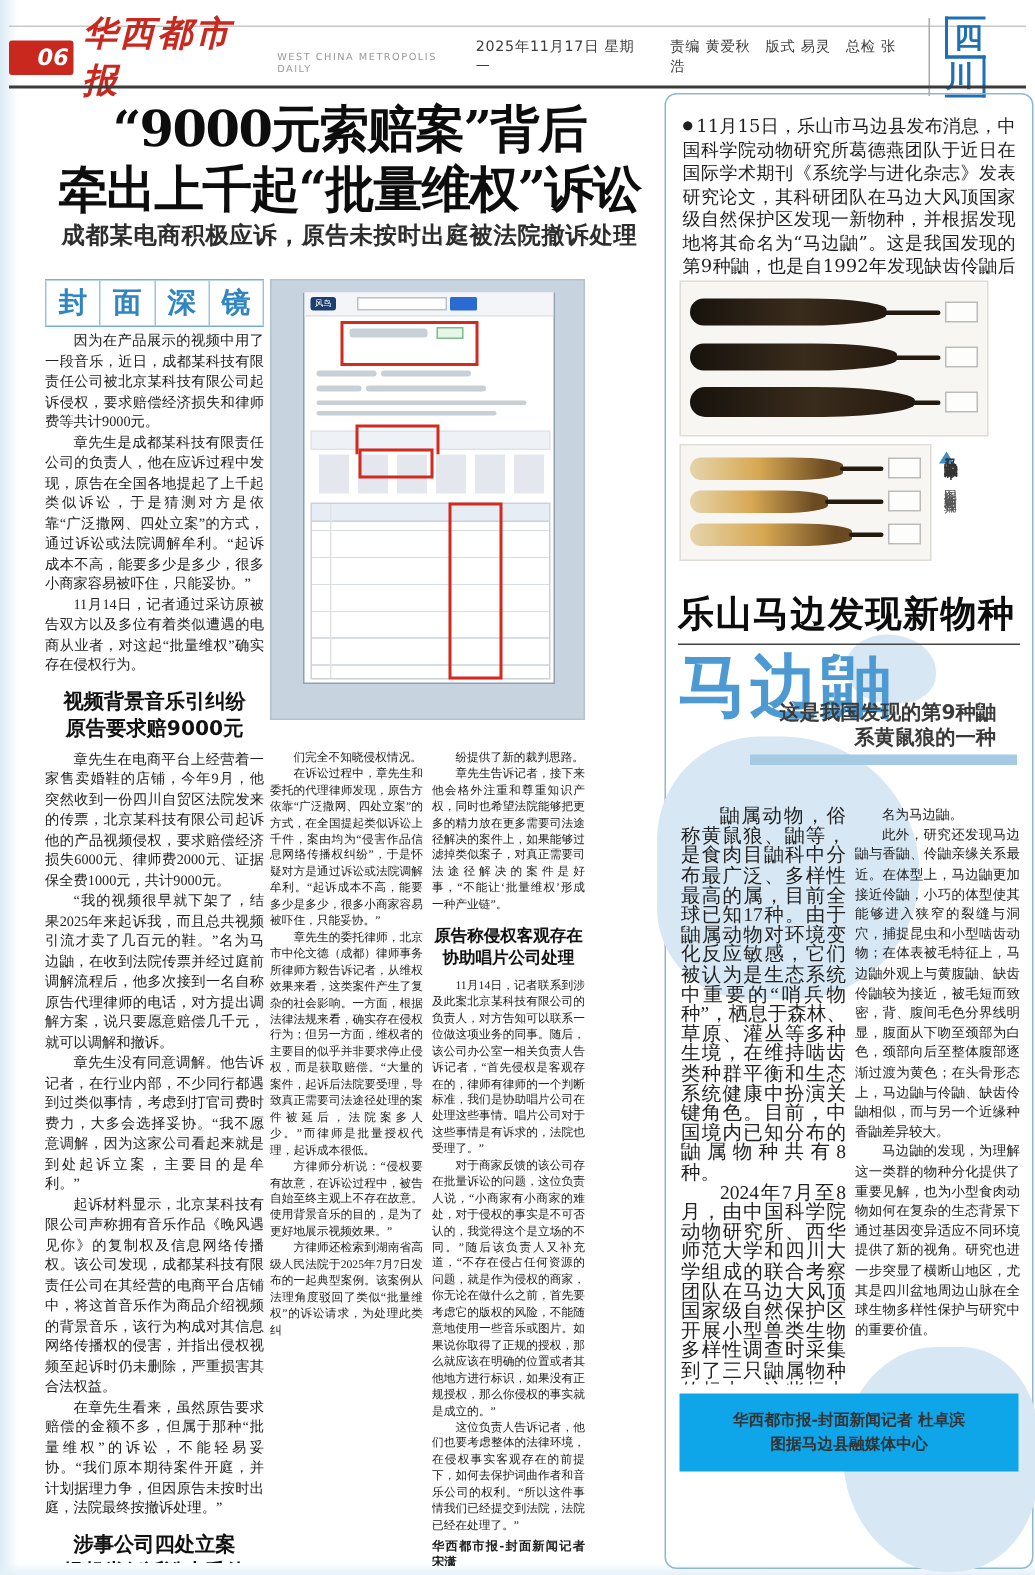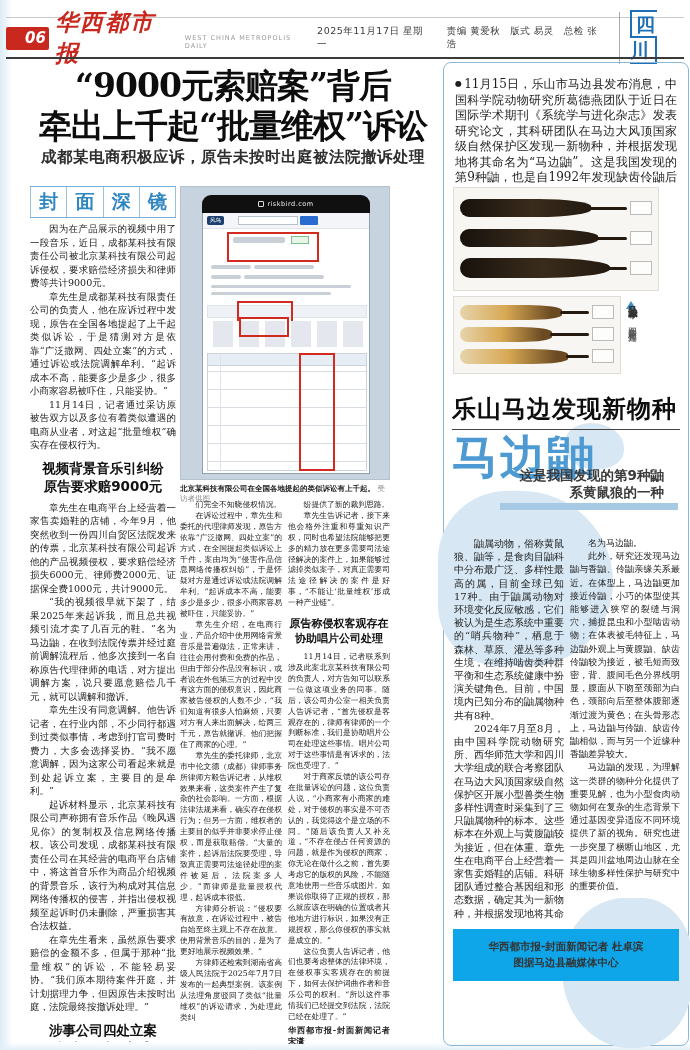--- a/index.html
+++ b/index.html
@@ -36,21 +36,21 @@
   #tag{left:30px;top:186px;width:146px;display:flex;border-top:1px solid #79aed4;border-bottom:1px solid #79aed4;}
   .tagc{flex:1;text-align:center;color:#2f86c0;font-weight:bold;font-size:19px;padding:2px 0;
         border-left:1px solid #9cc3de;}
   .tagc:last-child{border-right:1px solid #9cc3de;}
 
   
   .col{overflow:hidden;text-align:justify;}
   #col1{left:30px;top:222px;width:146px;height:820px;font-size:9.5px;line-height:13.5px;}
   #col2{left:180px;top:500px;width:102px;height:544px;font-size:7.8px;line-height:10.9px;}
   #col3{left:288px;top:500px;width:102px;height:544px;font-size:7.8px;line-height:10.9px;}
-  .para{margin:0;text-indent:2em;}
+  .para{margin:0;text-indent:2em;font-family:Liberation Serif, serif;}
   .subhead{text-align:center;font-weight:bold;color:#111;margin:7px 0 6px 0;}
   #col1 .sub-line{font-size:13.5px;line-height:18px;margin:0;font-family:"DejaVu Sans","Liberation Sans",sans-serif;}
   #col3 .sub-line{font-size:11px;line-height:15px;margin:0;font-family:"DejaVu Sans","Liberation Sans",sans-serif;}
   .sub-line{text-indent:0;}
   #byline{font-weight:bold;text-indent:0;margin-top:2px;font-size:8.2px;}
 
   
   #shot{left:180px;top:186px;width:210px;height:294px;background:#c7d4e0;border:1px solid #b3c2cf;box-sizing:border-box;}
   #phone{position:absolute;left:21px;top:8px;width:168px;height:278px;}
   #ptop{height:18px;background:#101010;border-radius:9px 9px 0 0;display:flex;align-items:center;justify-content:center;color:#eee;font-size:6.5px;letter-spacing:.5px;font-family:"DejaVu Sans",sans-serif;}
@@ -99,21 +99,21 @@
   #vcap{left:182px;top:236px;height:118px;writing-mode:vertical-rl;font-size:9px;letter-spacing:1px;color:#333;}
   #vcap .t{font-weight:bold;}
   #vcap .c{font-size:8.5px;color:#555;margin-top:2px;}
   #vtri{left:182px;top:238px;width:0;height:0;border-left:5px solid transparent;border-right:5px solid transparent;border-bottom:8px solid #3f8fc6;}
 
   #rh-black{left:8px;top:330px;width:228px;font-size:24px;font-weight:bold;color:#0d0d0d;letter-spacing:1px;border-bottom:1px solid #444;padding-bottom:4px;}
   #rh-blue{left:8px;top:364px;width:226px;text-align:left;font-size:46px;font-weight:bold;color:#4d9ad2;letter-spacing:2px;}
   #rdeck{left:8px;top:404px;width:212px;text-align:right;font-size:13.5px;line-height:17px;font-weight:bold;color:#3b3b3b;font-family:"DejaVu Sans","Liberation Sans",sans-serif;}
   #rbar{left:56px;top:440px;width:178px;height:7px;background:#a6c9e4;}
 
-  #railA{left:10px;top:474px;width:110px;height:386px;font-size:10px;line-height:13.2px;text-align:justify;overflow:hidden;}
+  #railA{left:10px;top:474px;width:110px;height:386px;font-size:13px;line-height:13.2px;text-align:justify;overflow:hidden;}
   #railB{left:126px;top:474px;width:110px;height:386px;font-size:9px;line-height:13.2px;text-align:justify;overflow:hidden;}
   #rfoot{left:9px;top:866px;width:226px;height:52px;background:#0ea5e9;display:flex;flex-direction:column;align-items:center;justify-content:center;}
   #rfoot p{margin:1px 0;font-size:10.5px;font-weight:bold;color:#333;}
 </style>
 </head>
 <body>
 
 <div id="page">
   <div class="abs" id="edgeL"></div>
   <div class="abs" id="edgeB"></div>
@@ -163,24 +163,20 @@
       </div>
     <div class="subhead">
         <p class="sub-line">涉事公司四处立案</p>
         <p class="sub-line">提起类似诉讼上千件</p>
       </div>
 
   </div>
 
   <div class="abs" id="shot">
     <div id="phone">
-      <div id="ptop">
-        <span class="lockdot"></span>
-        <span>riskbird.com</span>
-      </div>
       <div id="ppage">
         <div id="wnav">
           <span id="wlogo">风鸟</span>
           <span id="wsearch"></span>
           <span id="wbtn"></span>
         </div>
         <div class="wrow" style="left:30px;top:24px;">
           <span class="gbar" style="width:52px;height:6px;"></span>
         </div>
         <span class="chip" style="left:88px;top:23px;"></span>
@@ -204,30 +200,25 @@
         <div id="wchips"></div>
         <div class="redbox" style="left:36px;top:104px;width:46px;height:16px;"></div>
         <div id="wtable">
           <div id="wthead"></div>
           <div id="wnumcol"></div>
         </div>
         <div class="redbox" style="left:96px;top:140px;width:32px;height:114px;"></div>
       </div>
     </div>
   </div>
-  <div class="abs" id="cap">
-    <b>北京某科技有限公司在全国各地提起的类似诉讼有上千起。</b>
-    <span class="credit">受访者供图</span>
-  </div>
 
   <div class="abs col" id="col2">
     <div>
         <p class="para">们完全不知晓侵权情况。</p>
         <p class="para">在诉讼过程中，章先生和委托的代理律师发现，原告方依靠“广泛撒网、四处立案”的方式，在全国提起类似诉讼上千件，案由均为“侵害作品信息网络传播权纠纷”，于是怀疑对方是通过诉讼或法院调解牟利。“起诉成本不高，能要多少是多少，很多小商家容易被吓住，只能妥协。”</p>
-        <p class="para">章先生介绍，在电商行业，产品介绍中使用网络背景音乐是普遍做法，正常来讲，往往会用付费和免费的作品，但由于部分作品没有标识，或者说在外包第三方的过程中没有这方面的侵权意识，因此商家被告侵权的人数不少，“我们知道有很多人怕麻烦，只要对方有人来出面解决，给两三千元，原告就撤诉。他们把握住了商家的心理。”</p>
         <p class="para">章先生的委托律师，北京市中伦文德（成都）律师事务所律师方毅告诉记者，从维权效果来看，这类案件产生了复杂的社会影响。一方面，根据法律法规来看，确实存在侵权行为；但另一方面，维权者的主要目的似乎并非要求停止侵权，而是获取赔偿。“大量的案件，起诉后法院要受理，导致真正需要司法途径处理的案件被延后，法院案多人少。”而律师是批量授权代理，起诉成本很低。</p>
         <p class="para">方律师分析说：“侵权要有故意，在诉讼过程中，被告自始至终主观上不存在故意。使用背景音乐的目的，是为了更好地展示视频效果。”</p>
         <p class="para">方律师还检索到湖南省高级人民法院于2025年7月7日发布的一起典型案例。该案例从法理角度驳回了类似“批量维权”的诉讼请求，为处理此类纠</p>
       </div>
   </div>
   <div class="abs col" id="col3">
     <div>
         <p class="para">纷提供了新的裁判思路。</p>
         <p class="para">章先生告诉记者，接下来他会格外注重和尊重知识产权，同时也希望法院能够把更多的精力放在更多需要司法途径解决的案件上，如果能够过滤掉类似案子，对真正需要司法途径解决的案件是好事，“不能让‘批量维权’形成一种产业链”。</p>
       </div>

